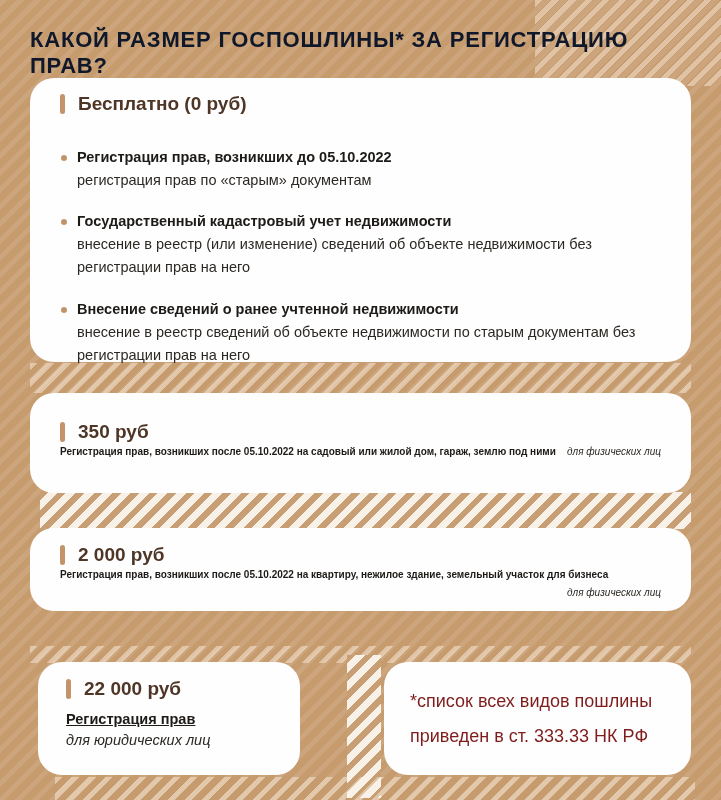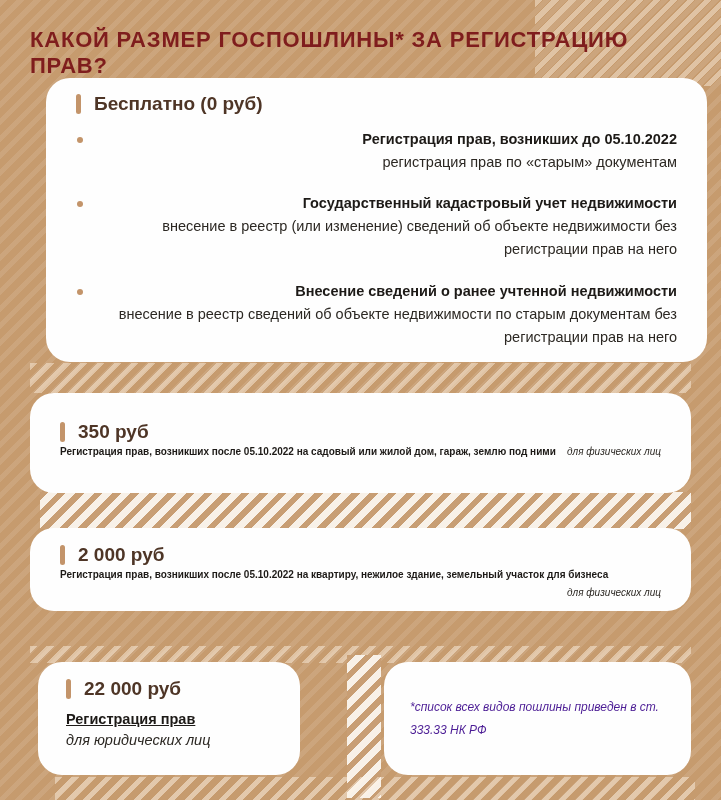--- a/index.html
+++ b/index.html
@@ -34,46 +34,46 @@
   .patch-band3       { left: 30px;  top: 646px; width: 661px; height: 17px; }
   .patch-vgap        { left: 347px; top: 655px; width: 34px;  height: 143px; }
   .patch-bottom      { left: 55px;  top: 777px; width: 640px; height: 23px; }
 
   
   .title {
     position: absolute; z-index: 2;
     left: 30px; top: 27px; width: 670px;
     font-size: 22px; font-weight: bold;
     letter-spacing: 0.8px;
-    color: #7f1d1d;
+    color: #0f172a;
   }
 
   
   .card {
     position: absolute; z-index: 1;
     background: #fefefe;
     border-radius: 24px;
   }
-  .card-free    { left: 46px;  top: 78px;  width: 661px; height: 284px; padding: 15px 30px 10px; }
+  .card-free    { left: 30px;  top: 78px;  width: 661px; height: 284px; padding: 15px 30px 10px; }
   .card-350     { left: 30px;  top: 393px; width: 661px; height: 100px; padding: 28px 30px 10px; }
   .card-2000    { left: 30px;  top: 528px; width: 661px; height: 83px; padding: 16px 30px 10px; }
   .card-22000   { left: 38px;  top: 662px; width: 262px; height: 113px; padding: 16px 28px 10px; }
   .card-footnote{ left: 384px; top: 662px; width: 307px; height: 113px; padding: 10px 26px;
                   display: flex; align-items: center; }
 
   .price-row { display: flex; align-items: center; gap: 13px; }
   .bar {
     width: 5px; height: 20px; border-radius: 3px;
     background: #c3946a; flex: 0 0 auto;
   }
   .price {
     font-size: 19px; font-weight: bold; color: #4e3526;
   }
 
-  .list { margin-top: 16px; text-align: right; }
+  .list { margin-top: 34px; }
   .item { position: relative; padding-left: 17px; margin-bottom: 21px; }
   .item:last-child { margin-bottom: 0; }
   .dot {
     position: absolute; left: 1px; top: 6px;
     width: 6px; height: 6px; border-radius: 50%;
     background: #c3946a;
   }
   .item-title {
     font-size: 14.5px; font-weight: bold; color: #1d1a17;
     margin-bottom: 4px;
@@ -90,21 +90,21 @@
   .audience {
     float: right;
     font-weight: normal; font-style: italic; color: #2c2823;
   }
   .desc-solo { margin-top: 11px; font-size: 14.5px; font-weight: bold; color: #1d1a17; text-decoration: underline; }
   .audience-solo {
     margin-top: 5px; font-size: 14.5px;
     font-style: italic; color: #2c2823;
   }
   .footnote-text {
-    font-size: 12px; font-style: italic; color: #4c1d95;
+    font-size: 18px; color: #7f1d1d;
     line-height: 1.9;
   }
 </style>
 </head>
 <body>
 
 <div class="page">
 
   <div class="bg-stripes"></div>
   <div class="patch subtle patch-top-right"></div>

